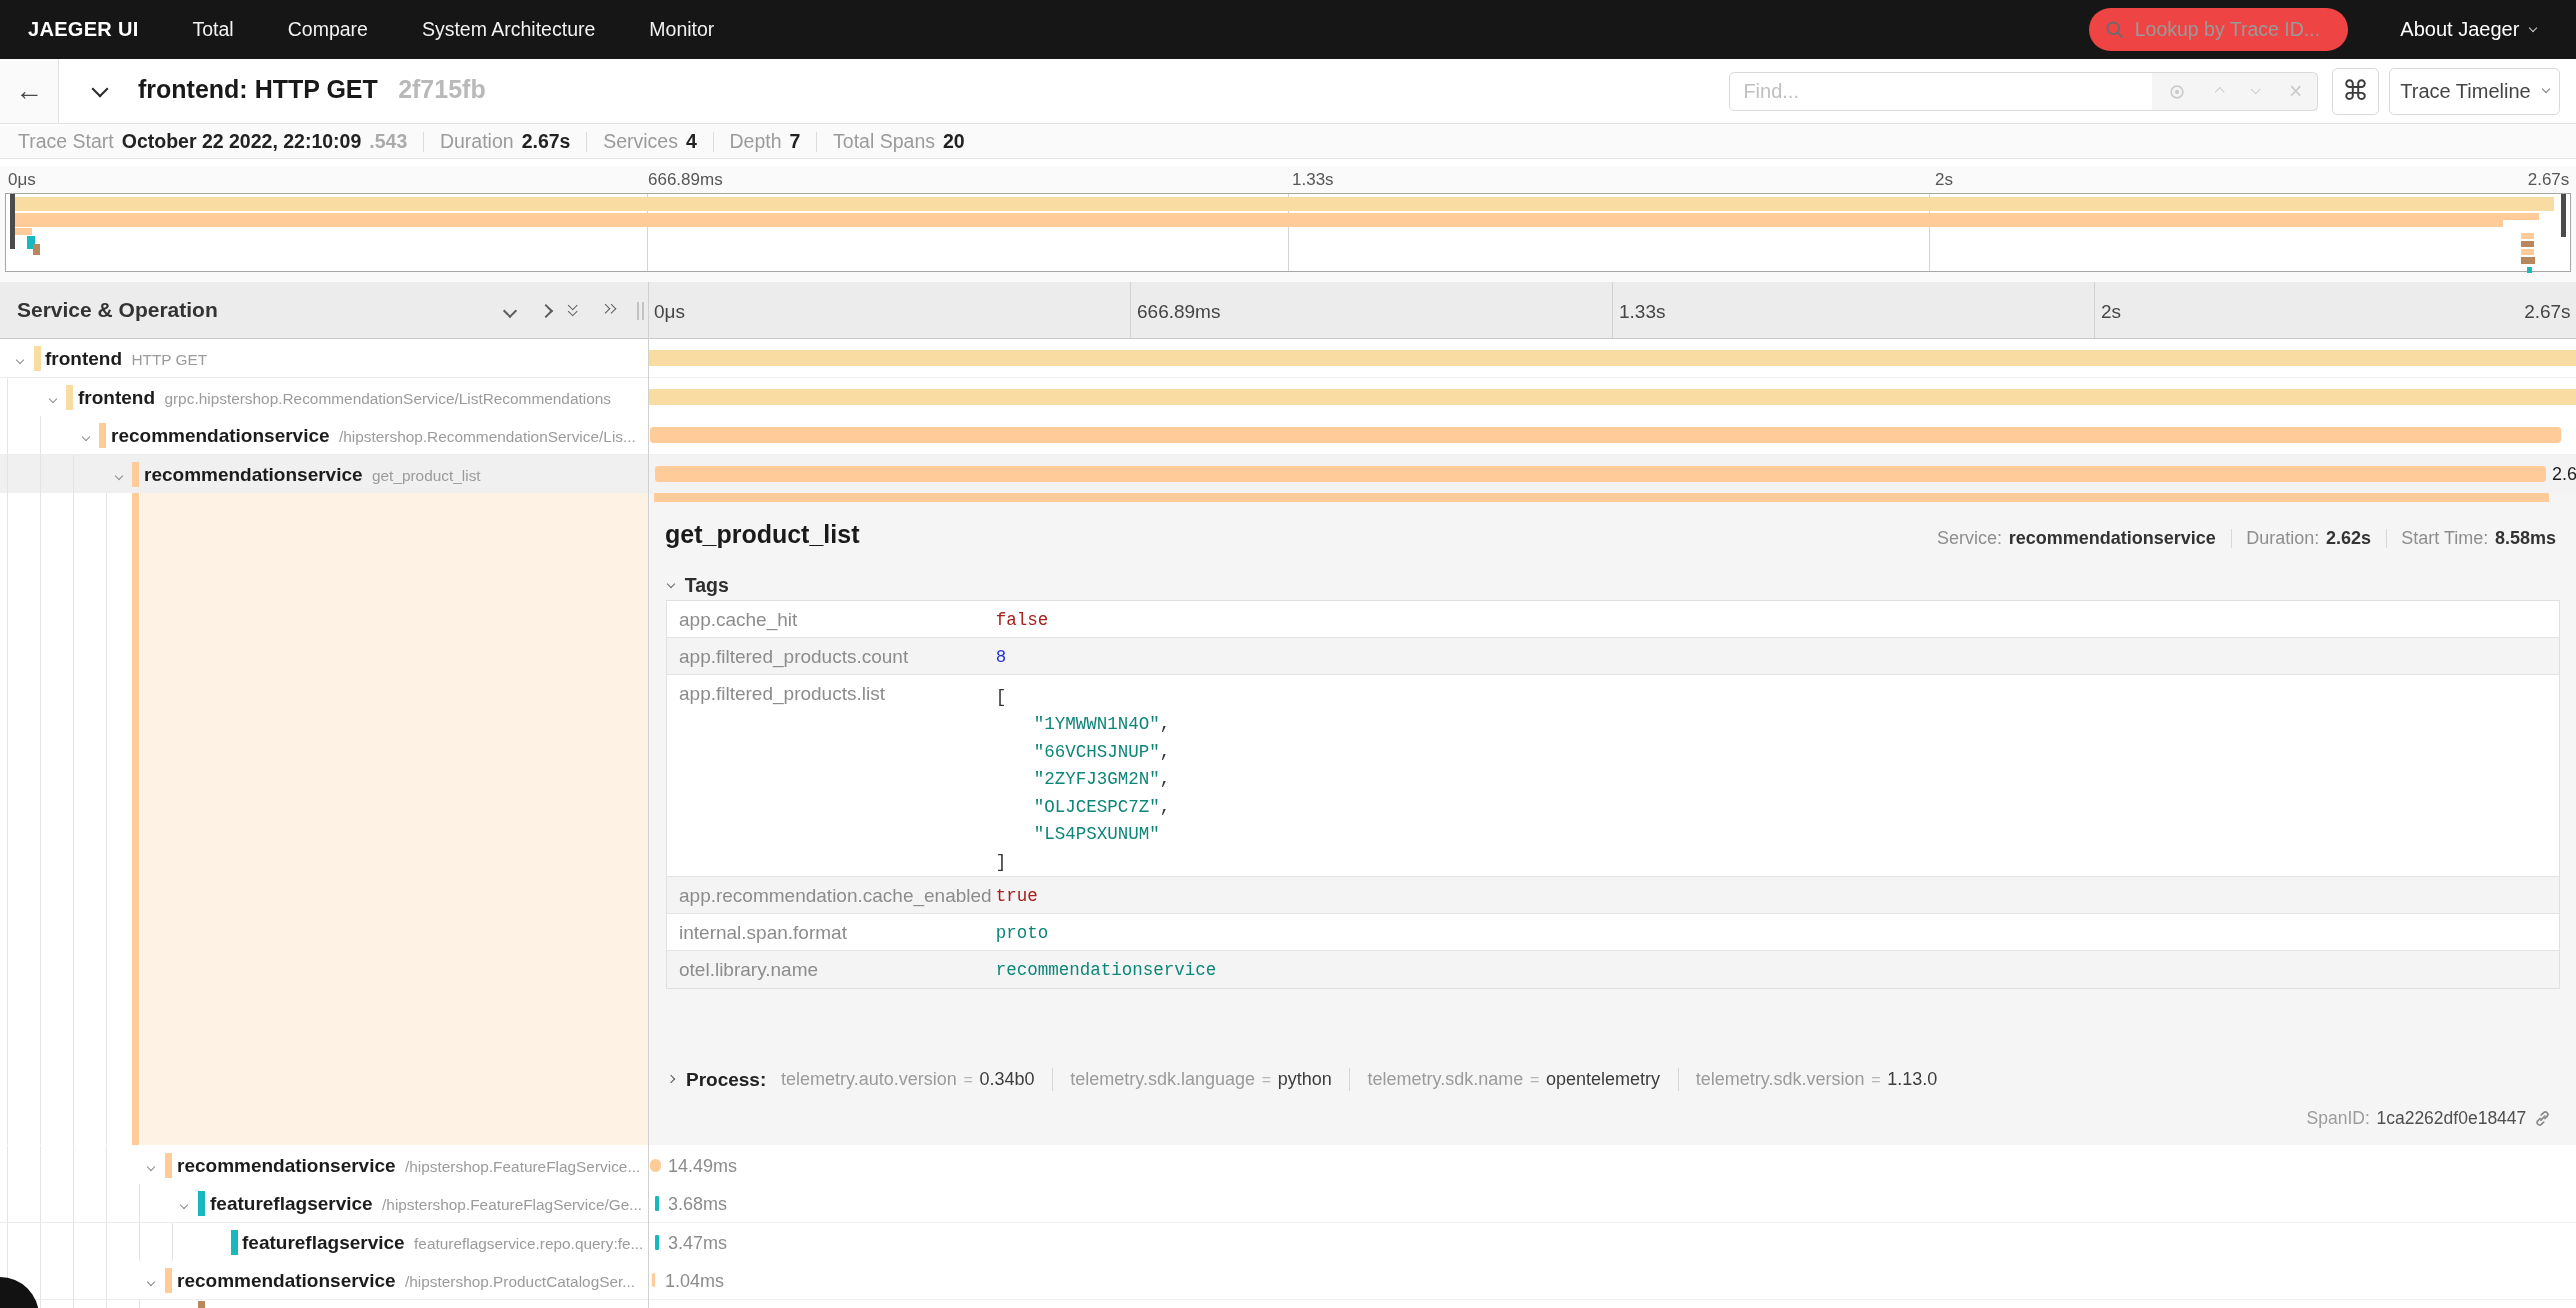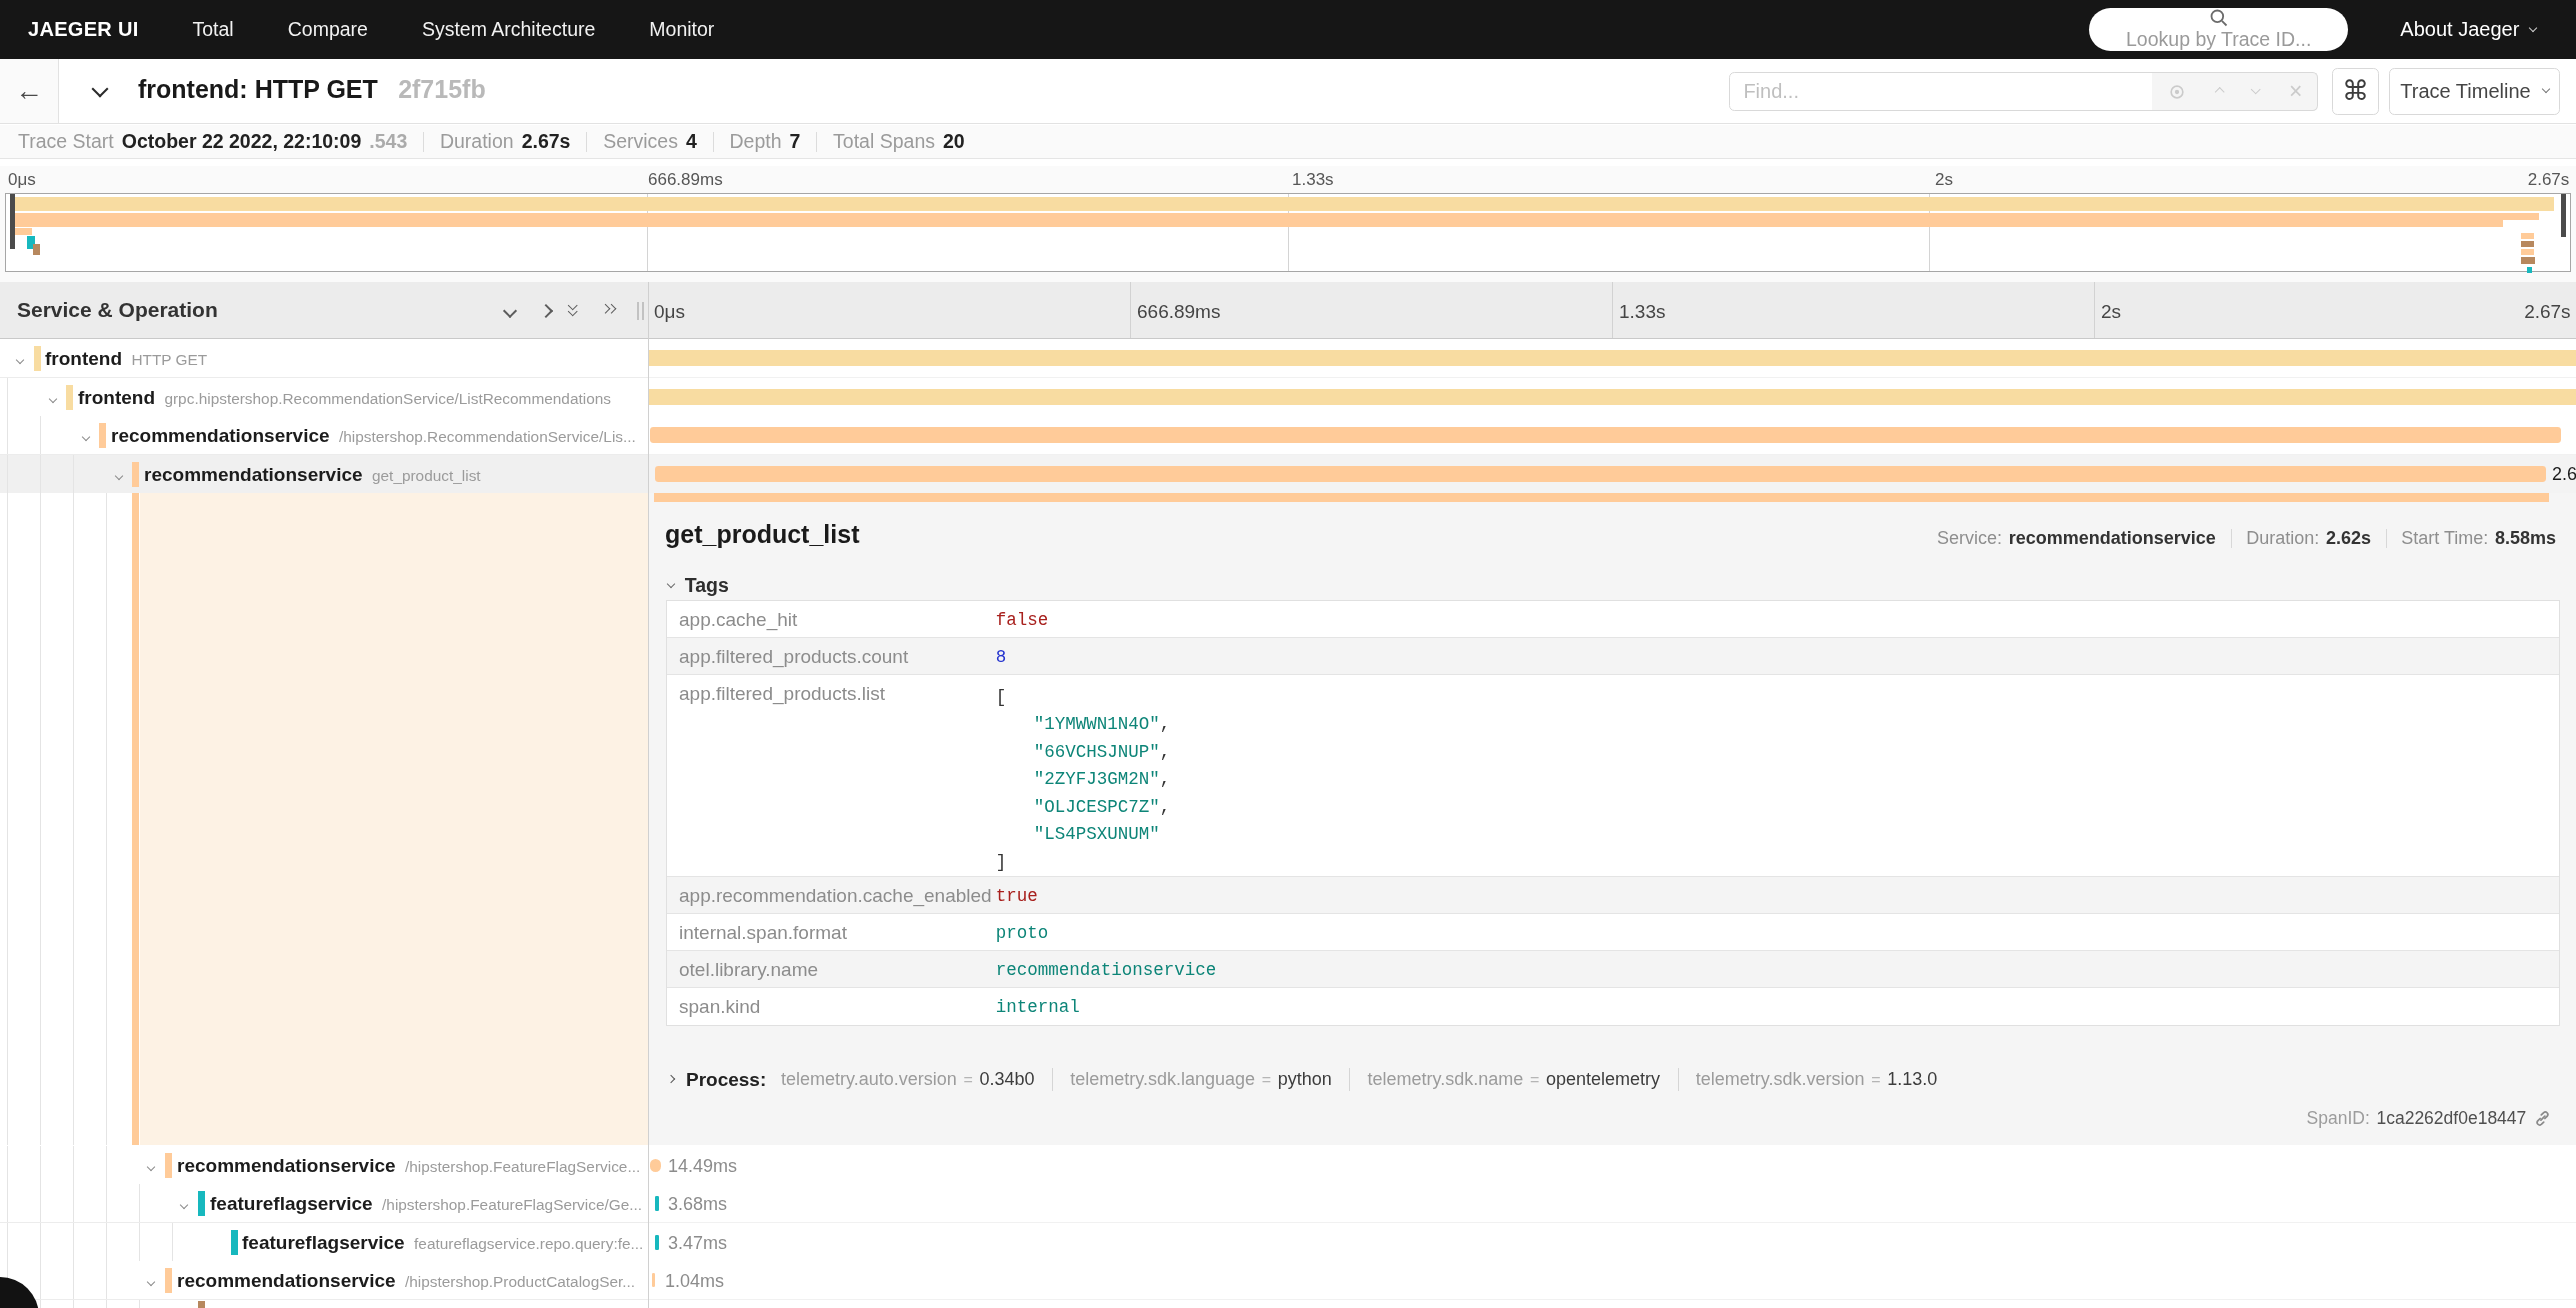--- a/index.html
+++ b/index.html
@@ -13,22 +13,22 @@
   .chev.right { transform:rotate(-45deg); }
   .chev.up    { transform:rotate(-135deg); }
   .chev.sm { width:7.4px; height:7.4px; border-width:1.3px; }
   .chev.xs { width:6px; height:6px; border-width:1.3px; }
 
   
   .topnav { position:absolute; left:0; top:0; width:2576px; height:59px;
     background:#161616; display:flex; align-items:center; color:#fff; }
   .brand { margin-left:28px; font-size:20px; font-weight:bold; letter-spacing:0.3px; }
   .navitem { margin-left:54px; font-size:19.5px; color:#f2f2f2; }
-  .nav-search { margin-left:auto; width:259px; height:43px; background:#ffffff;
-    border-radius:21.5px; display:flex; align-items:center; padding:0 16px;flex-direction:column; }
+  .nav-search { margin-left:auto; width:259px; height:43px; background:#ef4444;
+    border-radius:21.5px; display:flex; align-items:center; padding:0 16px; }
   .nav-search input { border:0; outline:0; width:195px; margin-left:9.4px;
     font-size:19.5px; color:#333; font-family:inherit; background:transparent; }
   .nav-search input::placeholder { color:#9a9a9a; }
   .about { margin:0 40px 0 52px; font-size:20px; display:flex; align-items:center; gap:10.7px; }
   .about .chev { color:#cfcfcf; margin-top:-4px; }
 
   
   .thead { position:absolute; left:0; top:59px; width:2576px; height:65px;
     background:#fff; border-bottom:0.7px solid #e2e2e2; }
   .back { position:absolute; left:0; top:0; width:59px; height:64px; background:#fafafa;
@@ -371,24 +371,20 @@
         <div class="tag-val v-bool">true</div>
       </div>
       <div class="tag-row">
         <div class="tag-key">internal.span.format</div>
         <div class="tag-val v-str">proto</div>
       </div>
       <div class="tag-row">
         <div class="tag-key">otel.library.name</div>
         <div class="tag-val v-str">recommendationservice</div>
       </div>
-      <div class="tag-row">
-        <div class="tag-key">span.kind</div>
-        <div class="tag-val v-str">internal</div>
-      </div>
     </div>
     <div class="proc">
       <span class="chev xs right"></span>
       <b>Process:</b>
       <span class="p-item">
           <span>telemetry.auto.version</span>
           <span class="eq"></span>
           <span class="pv">0.34b0</span>
         </span>
       <span class="psep"></span>

